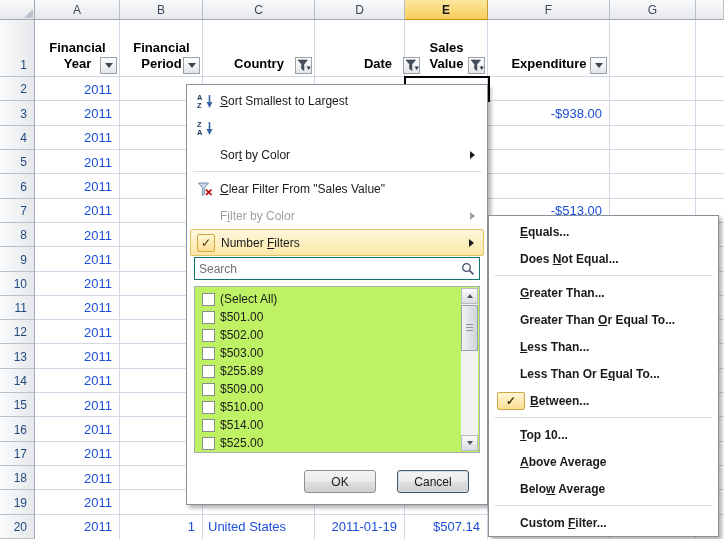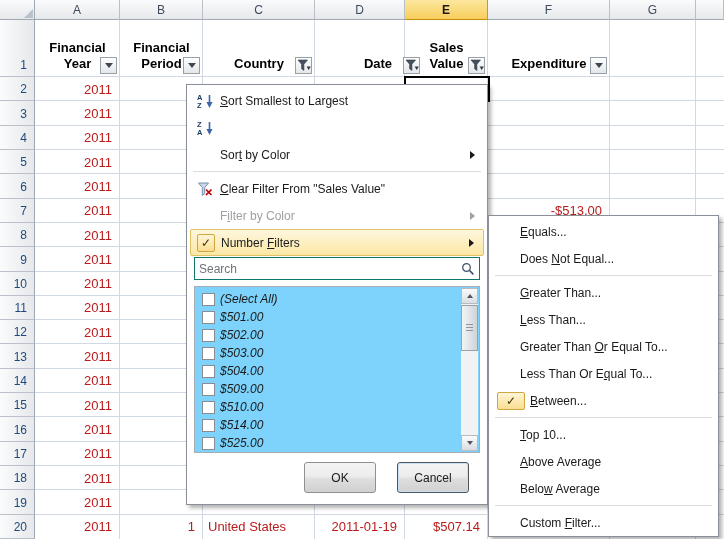--- a/index.html
+++ b/index.html
@@ -11,21 +11,21 @@
   .colhdr{position:absolute;top:0;height:20px;background:linear-gradient(#FAFBFC,#E6E8EB);border-right:1px solid #B9C0C9;border-bottom:1px solid #9FA8B3;color:#3E4A5C;font-size:12px;display:flex;align-items:center;justify-content:center;}
   .colhdr.sel{background:linear-gradient(#FCE79E,var(--selected-column-fill,#F8CE5C));border-right:1px solid #C69A2E;border-bottom:1px solid #BF8F05;color:#1a1a1a;font-weight:bold;}
   .rowhdr{position:absolute;left:0;width:35px;background:linear-gradient(90deg,#FAFBFC,#E6E8EB);border-right:1px solid #9FA8B3;border-bottom:1px solid #B9C0C9;color:var(--row-header-text,#1F497D);font-size:12px;display:flex;align-items:flex-end;justify-content:flex-end;padding:0 7px 4px 0;}
   .vline{position:absolute;width:1px;background:var(--gridline,#D0D7E5);}
   .hline{position:absolute;height:1px;background:var(--gridline,#D0D7E5);}
   .hcell{position:absolute;top:20px;height:57px;padding:2px 3px 5px 4px;display:flex;flex-direction:column;justify-content:flex-end;font-weight:bold;font-size:13px;color:#000;line-height:1.25;}
   .htxt{white-space:nowrap;text-align:center;}
   .fbtn{position:absolute;right:2px;bottom:3px;width:17px;height:17px;border:1px solid #98A0A8;background:linear-gradient(#FEFEFE,#E4E7EA);display:flex;align-items:center;justify-content:center;}
   .tri-dn{width:0;height:0;border-left:4px solid transparent;border-right:4px solid transparent;border-top:5px solid #3f4852;}
   .ficon{display:flex;align-items:center;justify-content:center;}
-  .cell{position:absolute;font-size:13px;color:#b91c1c;display:flex;align-items:center;white-space:nowrap;overflow:hidden;}
+  .cell{position:absolute;font-size:13px;color:#1d4ed8;display:flex;align-items:center;white-space:nowrap;overflow:hidden;}
   .cell.right{justify-content:flex-end;padding-right:7px;}
   .cell.left{padding-left:5px;}
   .active-cell{position:absolute;left:404px;top:76px;width:86px;height:26px;border:2px solid #000;z-index:5;pointer-events:none;}
 
   .panel{position:absolute;left:186px;top:84px;width:302px;height:421px;background:#fff;border:1px solid #8A9099;box-shadow:3px 3px 4px rgba(0,0,0,.3);z-index:10;font-size:12px;color:#1a1a1a;}
   #fm-items{padding-top:2px;}
   .menu-item{height:27px;display:flex;align-items:center;margin:0 3px;}
   .menu-item.hl{background:linear-gradient(#FEF7DE,var(--menu-highlight-fill,#FBE7A5));border:1px solid var(--menu-highlight-border,#E2C162);border-radius:2px;}
   .menu-item.disabled{color:#9DA0A4;}
   .mi-icon{width:30px;flex:none;display:flex;align-items:center;justify-content:center;}
@@ -34,39 +34,39 @@
   .menu-item.sm .mi-check{margin:0 5px;}
   .mi-label{flex:1;white-space:nowrap;overflow:hidden;}
   .mi-arrow{flex:none;width:0;height:0;border-left:5px solid currentColor;border-top:4.5px solid transparent;border-bottom:4.5px solid transparent;margin:0 9px 0 6px;}
   .menu-sep{height:1px;background:#DCDCDC;margin:3px 6px;}
 
   .search-wrap{position:absolute;left:7px;right:7px;top:172px;height:23px;border:1px solid #0f766e;background:#fff;display:flex;align-items:center;}
   #fm-search{flex:1;min-width:0;border:none;outline:none;font:12px "Liberation Sans",sans-serif;color:#333;padding:0 4px;background:transparent;}
   #fm-search::placeholder{color:#6F7276;}
   .mag{flex:none;width:22px;display:flex;align-items:center;justify-content:center;}
 
-  .vlist{position:absolute;left:7px;right:7px;top:201px;height:167px;border:1px solid #A8ADB4;background:#7dd3fc;font-style:italic;}
+  .vlist{position:absolute;left:7px;right:7px;top:201px;height:167px;border:1px solid #A8ADB4;background:#bef264;}
   #fm-values{position:absolute;left:2px;top:3px;right:20px;}
   .v-item{height:18px;display:flex;align-items:center;padding-left:5px;}
   .v-cb{width:13px;height:13px;border:1px solid #898D91;background:#fff;margin-right:5px;flex:none;}
   .v-label{white-space:nowrap;}
   .sbar{position:absolute;top:1px;right:1px;bottom:1px;width:17px;background:#F1F2F3;}
   .sb-btn{position:absolute;left:0;width:17px;height:16px;border:1px solid #B7BCC3;background:linear-gradient(#FBFBFB,#DADDE1);display:flex;align-items:center;justify-content:center;}
   .sb-btn.up{top:0;}
   .sb-btn.down{bottom:0;}
   .tri-up-s{width:0;height:0;border-left:3.5px solid transparent;border-right:3.5px solid transparent;border-bottom:4.5px solid #4E565F;}
   .tri-dn-s{width:0;height:0;border-left:3.5px solid transparent;border-right:3.5px solid transparent;border-top:4.5px solid #4E565F;}
   .sb-thumb{position:absolute;left:0;top:17px;width:17px;height:46px;border:1px solid #99A0A9;background:linear-gradient(90deg,#F3F4F5,#CFD4D9);}
   .sb-thumb::after{content:"";position:absolute;left:4px;right:4px;top:18px;height:9px;background:repeating-linear-gradient(#8E959E 0 1px,transparent 1px 3px);}
 
   .fm-buttons{position:absolute;right:18px;bottom:11px;display:flex;gap:21px;}
-  .btn{width:72px;height:31px;font:12px "Liberation Sans",sans-serif;color:#1a1a1a;border:1px solid #8D9196;border-radius:3px;background:linear-gradient(#F3F3F3 0%,#EDEDED 45%,#DEDEDE 55%,#D0D0D0 100%);padding:3px;text-align:center;}
+  .btn{width:72px;height:23px;font:12px "Liberation Sans",sans-serif;color:#1a1a1a;border:1px solid #8D9196;border-radius:3px;background:linear-gradient(#F3F3F3 0%,#EDEDED 45%,#DEDEDE 55%,#D0D0D0 100%);padding:3px;text-align:center;}
   .btn.default{border-color:#505559;box-shadow:inset 0 0 0 1px #C9E0F2;}
 
-  .submenu{position:absolute;left:488px;top:215px;width:231px;height:322px;background:#fff;border:1px solid #8A9099;box-shadow:3px 3px 4px rgba(0,0,0,.3);z-index:11;font-size:12px;color:#1a1a1a;padding-top:2px;}
+  .submenu{position:absolute;left:488px;top:215px;width:231px;height:322px;background:#fff;border:1px solid #8A9099;box-shadow:3px 3px 4px rgba(0,0,0,.3);z-index:11;font-size:12px;color:#1a1a1a;padding-top:2px;font-weight:bold;}
 </style>
 </head>
 <body>
 
 <div class="app">
   <div id="sheet">
       <div class="corner">
         <div class="corner-tri"></div>
       </div>
       <div class="colhdr" style="left: 35px; width: 85px;">A</div>
@@ -189,20 +189,21 @@
       <div class="cell right" style="left: 35px; top: 295.842px; width: 84px; height: 24.3158px;">2011</div>
       <div class="cell right" style="left: 35px; top: 320.158px; width: 84px; height: 24.3158px;">2011</div>
       <div class="cell right" style="left: 35px; top: 344.474px; width: 84px; height: 24.3158px;">2011</div>
       <div class="cell right" style="left: 35px; top: 368.789px; width: 84px; height: 24.3158px;">2011</div>
       <div class="cell right" style="left: 35px; top: 393.105px; width: 84px; height: 24.3158px;">2011</div>
       <div class="cell right" style="left: 35px; top: 417.421px; width: 84px; height: 24.3158px;">2011</div>
       <div class="cell right" style="left: 35px; top: 441.737px; width: 84px; height: 24.3158px;">2011</div>
       <div class="cell right" style="left: 35px; top: 466.053px; width: 84px; height: 24.3158px;">2011</div>
       <div class="cell right" style="left: 35px; top: 490.368px; width: 84px; height: 24.3158px;">2011</div>
       <div class="cell right" style="left: 35px; top: 514.684px; width: 84px; height: 24.3158px;">2011</div>
+      <div class="cell right" style="left: 488px; top: 101.316px; width: 121px; height: 24.3158px;">-$938.00</div>
       <div class="cell right" style="left: 488px; top: 198.579px; width: 121px; height: 24.3158px;">-$513.00</div>
       <div class="cell right" style="left: 120px; top: 514.684px; width: 82px; height: 24.3158px;">1</div>
       <div class="cell left" style="left: 203px; top: 514.684px; width: 111px; height: 24.3158px;">United States</div>
       <div class="cell right" style="left: 315px; top: 514.684px; width: 89px; height: 24.3158px;">2011-01-19</div>
       <div class="cell right" style="left: 405px; top: 514.684px; width: 82px; height: 24.3158px;">$507.14</div>
     </div>
 
   <div class="active-cell"></div>
 
   <div class="panel">
@@ -277,21 +278,21 @@
           <div class="v-item">
             <div class="v-cb"></div>
             <div class="v-label">$502.00</div>
           </div>
           <div class="v-item">
             <div class="v-cb"></div>
             <div class="v-label">$503.00</div>
           </div>
           <div class="v-item">
             <div class="v-cb"></div>
-            <div class="v-label">$504.00</div>
+            <div class="v-label">$255.89</div>
           </div>
           <div class="v-item">
             <div class="v-cb"></div>
             <div class="v-label">$509.00</div>
           </div>
           <div class="v-item">
             <div class="v-cb"></div>
             <div class="v-label">$510.00</div>
           </div>
           <div class="v-item">
@@ -329,25 +330,25 @@
           <div class="mi-icon"></div>
           <div class="mi-label">Does <u>N</u>ot Equal...</div>
         </div>
         <div class="menu-sep"></div>
         <div class="menu-item sm">
           <div class="mi-icon"></div>
           <div class="mi-label"><u>G</u>reater Than...</div>
         </div>
         <div class="menu-item sm">
           <div class="mi-icon"></div>
+          <div class="mi-label">Greater Than <u>O</u>r Equal To...</div>
+        </div>
+        <div class="menu-item sm">
+          <div class="mi-icon"></div>
           <div class="mi-label"><u>L</u>ess Than...</div>
-        </div>
-        <div class="menu-item sm">
-          <div class="mi-icon"></div>
-          <div class="mi-label">Greater Than <u>O</u>r Equal To...</div>
         </div>
         <div class="menu-item sm">
           <div class="mi-icon"></div>
           <div class="mi-label">Less Than Or E<u>q</u>ual To...</div>
         </div>
         <div class="menu-item sm">
           <div class="mi-icon mi-check">✓</div>
           <div class="mi-label"><u>B</u>etween...</div>
         </div>
         <div class="menu-sep"></div>

